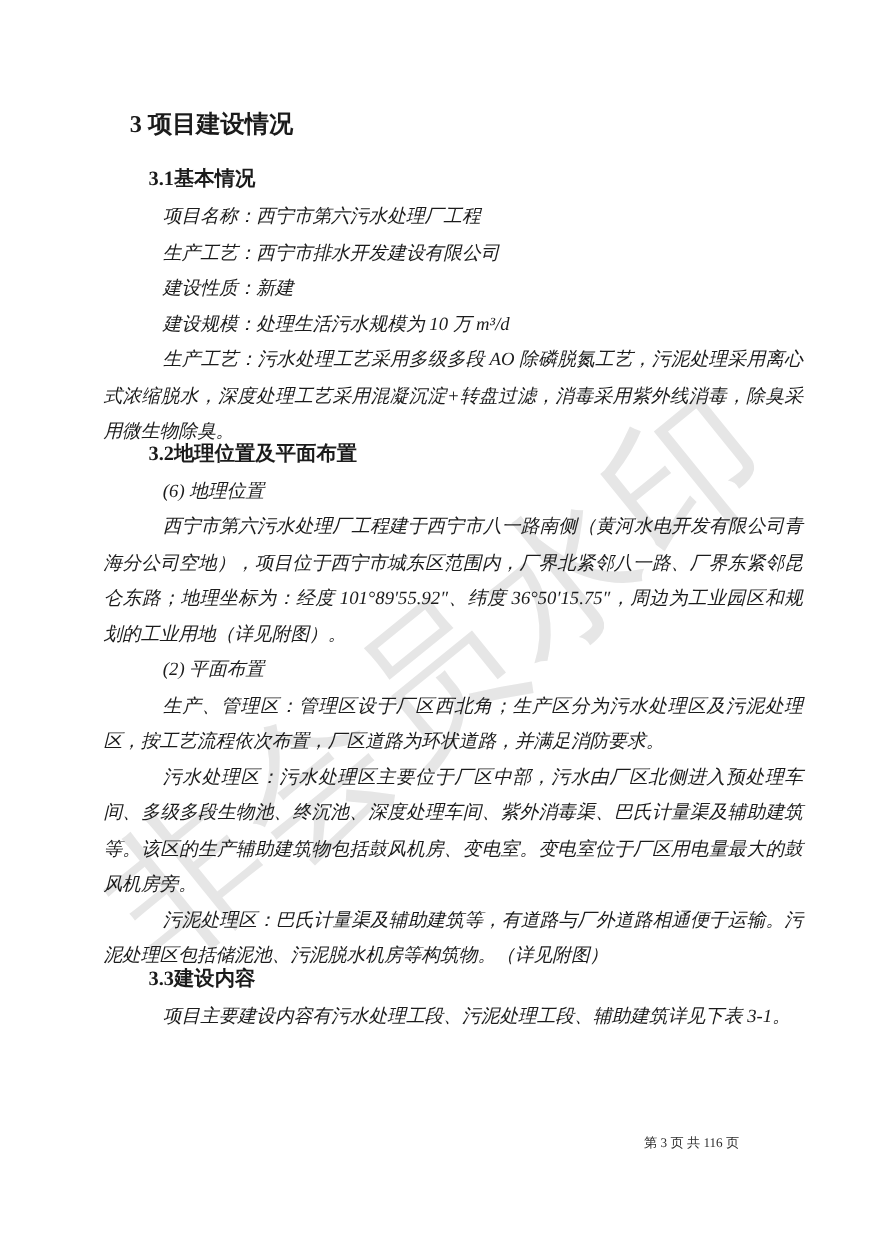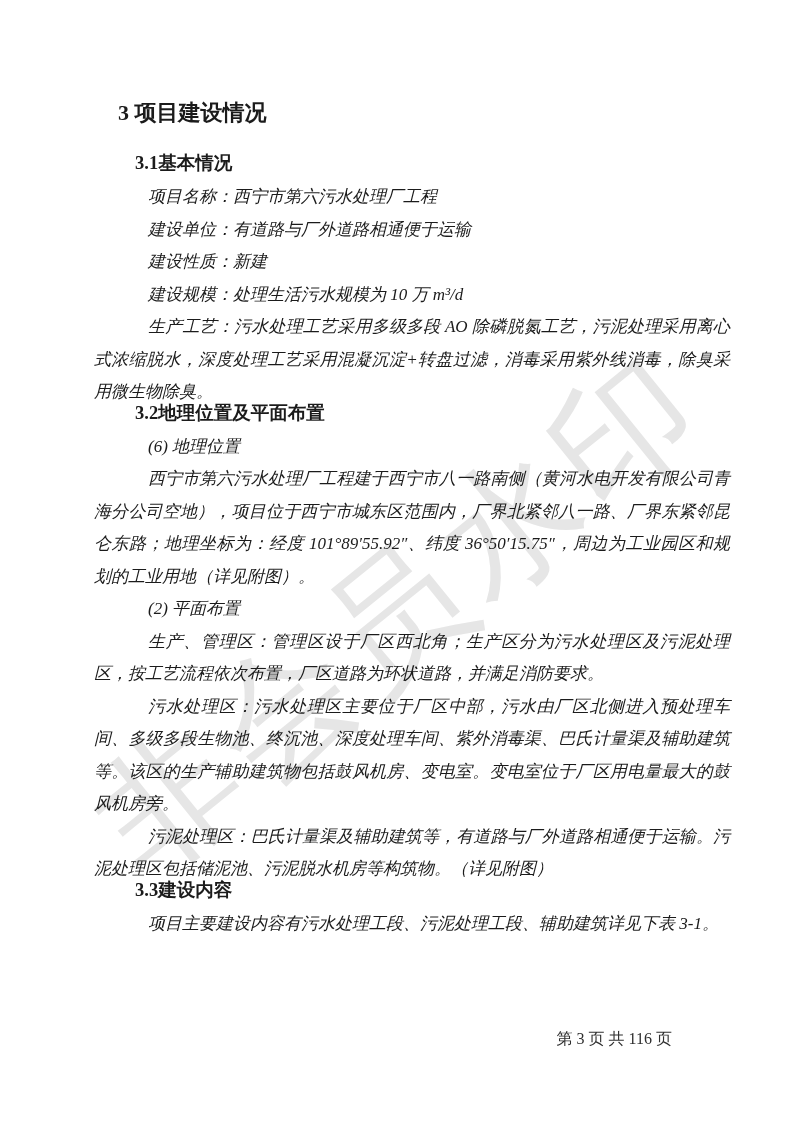--- a/index.html
+++ b/index.html
@@ -56,35 +56,35 @@
     text-indent: 54px;
     text-align: justify;
     word-break: break-all;
     font-style: italic;
   }
   .footer {
     position: absolute;
     top: 1030px;
     right: 121px;
     z-index: 1;
-    font-size: 16px;
+    font-size: 12px;
     line-height: 18px;
     color: #2f2f2f;
   }
 </style>
 </head>
 <body>
 
 <div class="watermark">非会员水印</div>
 
 <div class="content">
   <div class="h1">3 项目建设情况</div>
   <div class="h2 h2-first">3.1基本情况</div>
   <p class="para">项目名称：西宁市第六污水处理厂工程</p>
-  <p class="para">建设单位：有道路与厂外道路相通便于运输</p>
+  <p class="para">生产工艺：西宁市排水开发建设有限公司</p>
   <p class="para">建设性质：新建</p>
   <p class="para">建设规模：处理生活污水规模为 10 万 m³/d</p>
   <p class="para">生产工艺：污水处理工艺采用多级多段 AO 除磷脱氮工艺，污泥处理采用离心式浓缩脱水，深度处理工艺采用混凝沉淀+转盘过滤，消毒采用紫外线消毒，除臭采用微生物除臭。</p>
   <div class="h2">3.2地理位置及平面布置</div>
   <p class="para">(6) 地理位置</p>
   <p class="para">西宁市第六污水处理厂工程建于西宁市八一路南侧（黄河水电开发有限公司青海分公司空地），项目位于西宁市城东区范围内，厂界北紧邻八一路、厂界东紧邻昆仑东路；地理坐标为：经度 101°89′55.92″、纬度 36°50′15.75″，周边为工业园区和规划的工业用地（详见附图）。</p>
   <p class="para">(2) 平面布置</p>
   <p class="para">生产、管理区：管理区设于厂区西北角；生产区分为污水处理区及污泥处理区，按工艺流程依次布置，厂区道路为环状道路，并满足消防要求。</p>
   <p class="para">污水处理区：污水处理区主要位于厂区中部，污水由厂区北侧进入预处理车间、多级多段生物池、终沉池、深度处理车间、紫外消毒渠、巴氏计量渠及辅助建筑等。该区的生产辅助建筑物包括鼓风机房、变电室。变电室位于厂区用电量最大的鼓风机房旁。</p>
   <p class="para">污泥处理区：巴氏计量渠及辅助建筑等，有道路与厂外道路相通便于运输。污泥处理区包括储泥池、污泥脱水机房等构筑物。（详见附图）</p>

